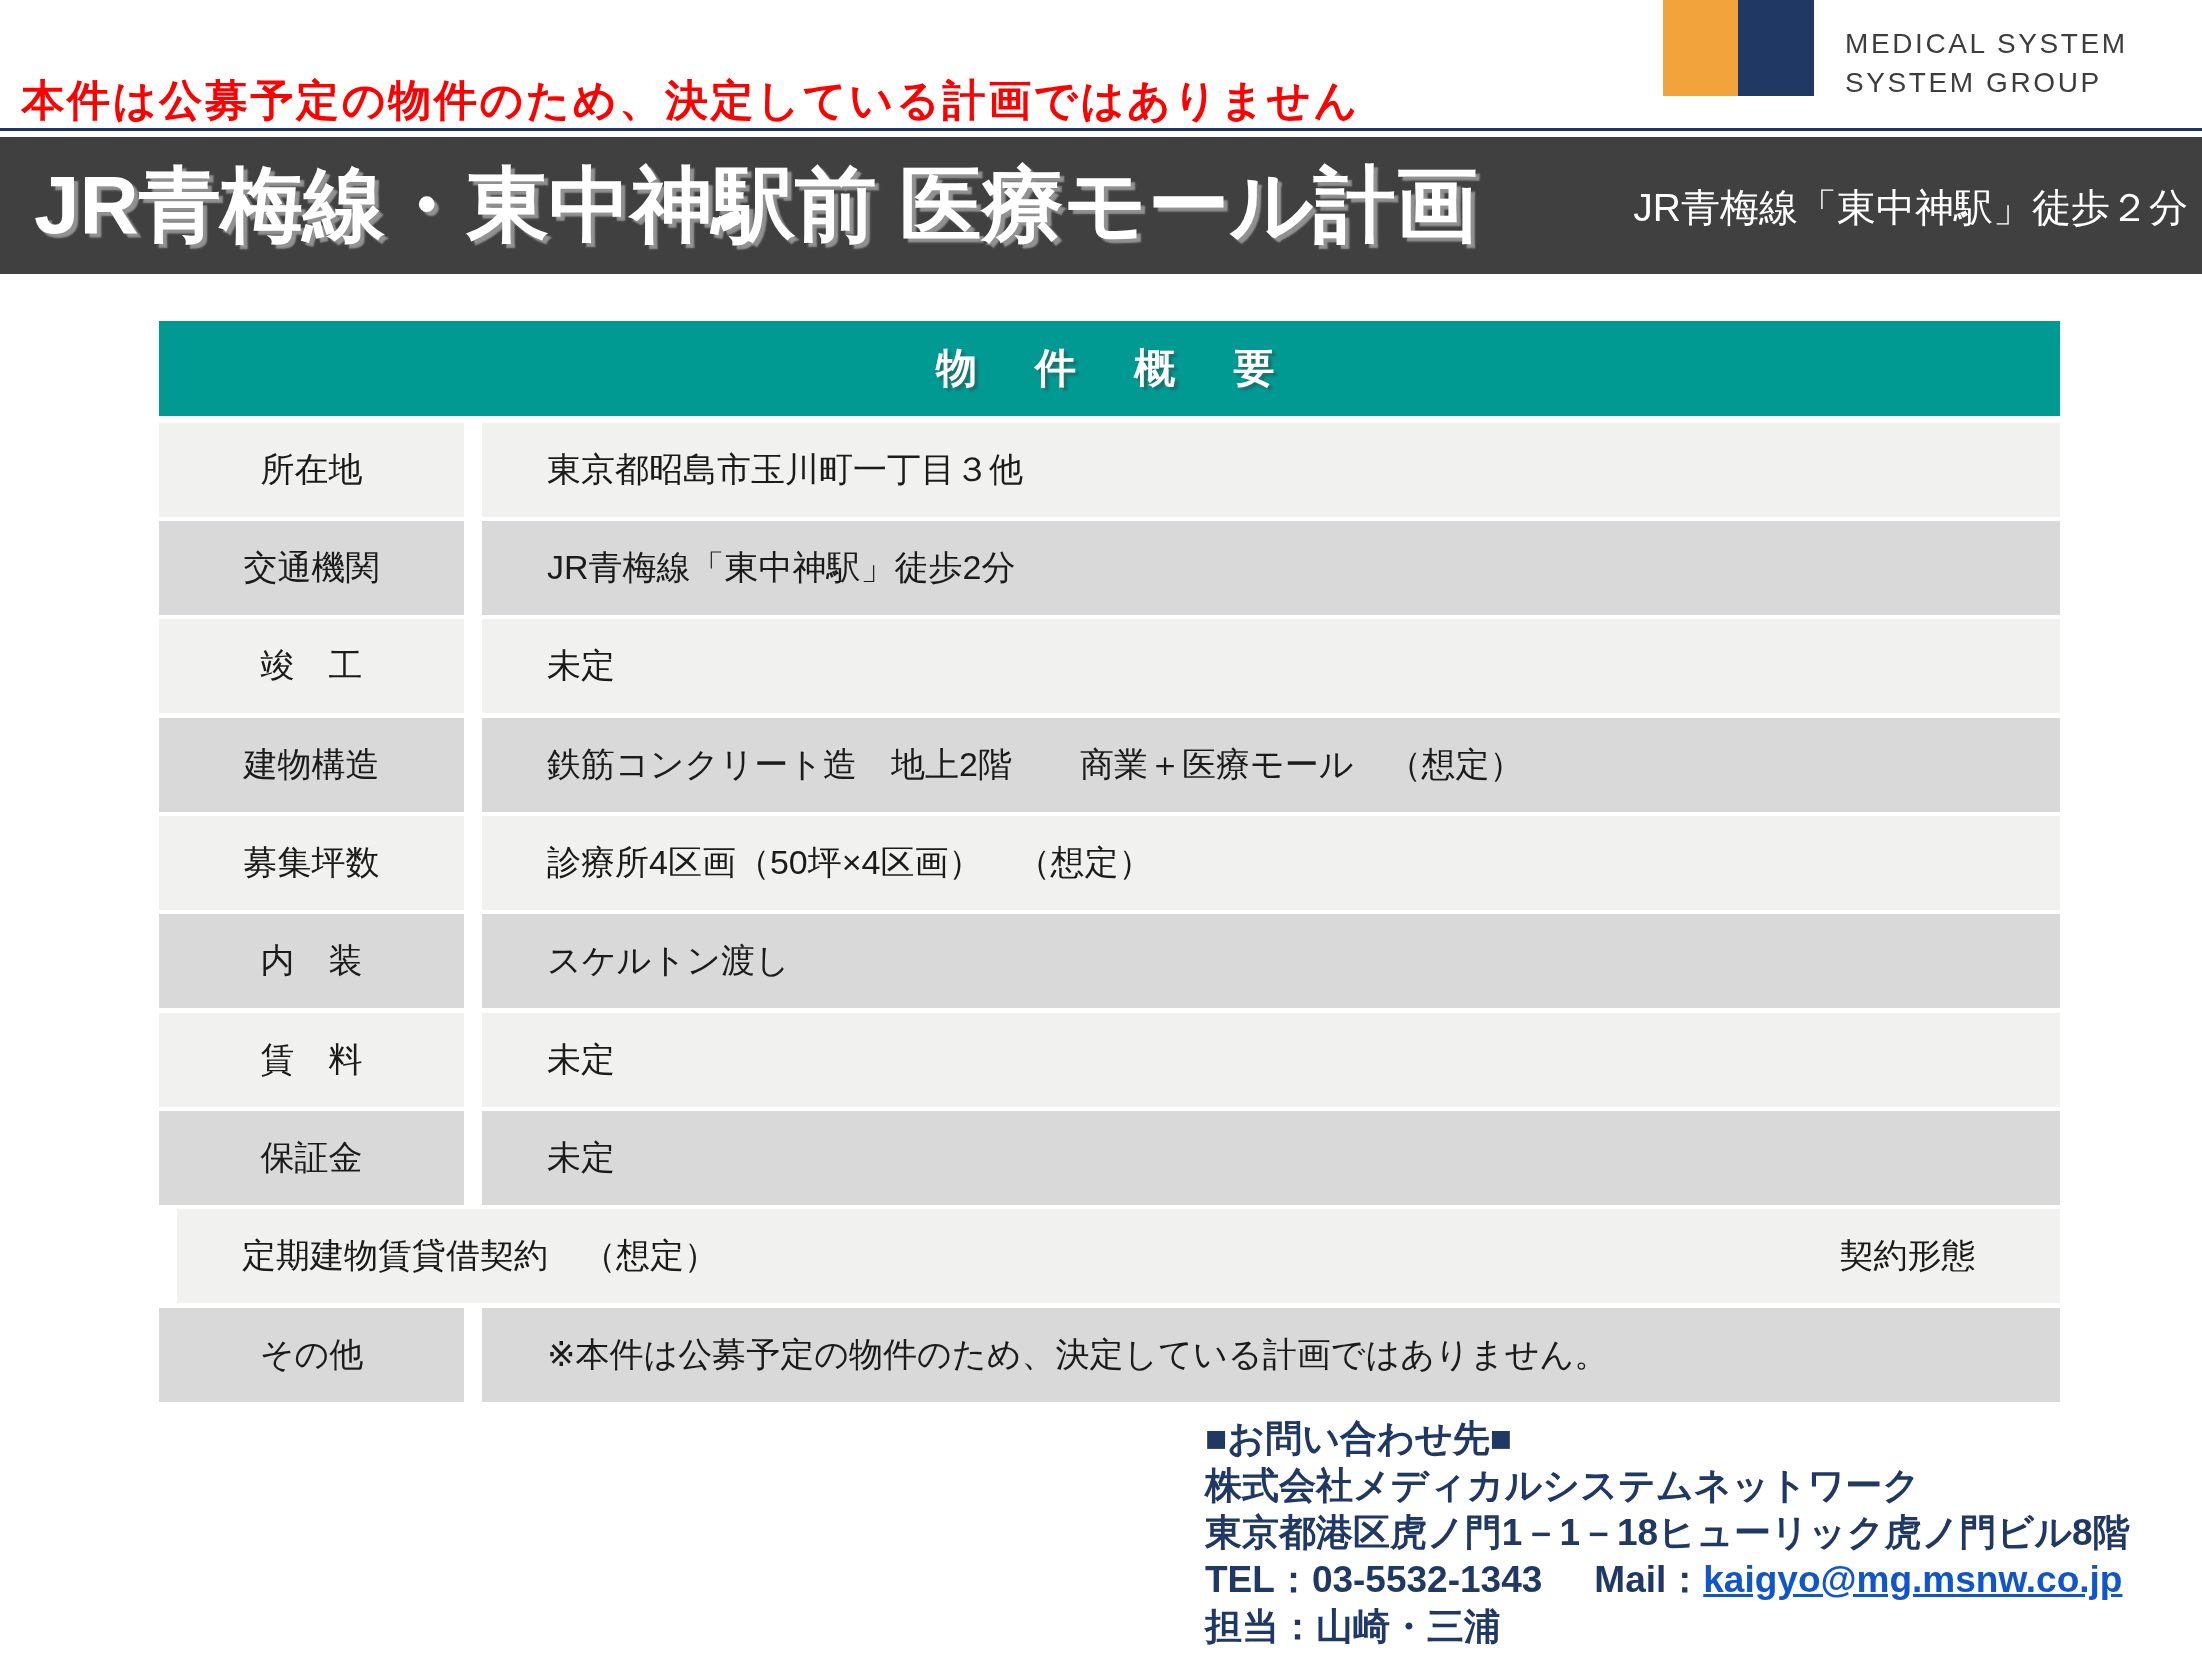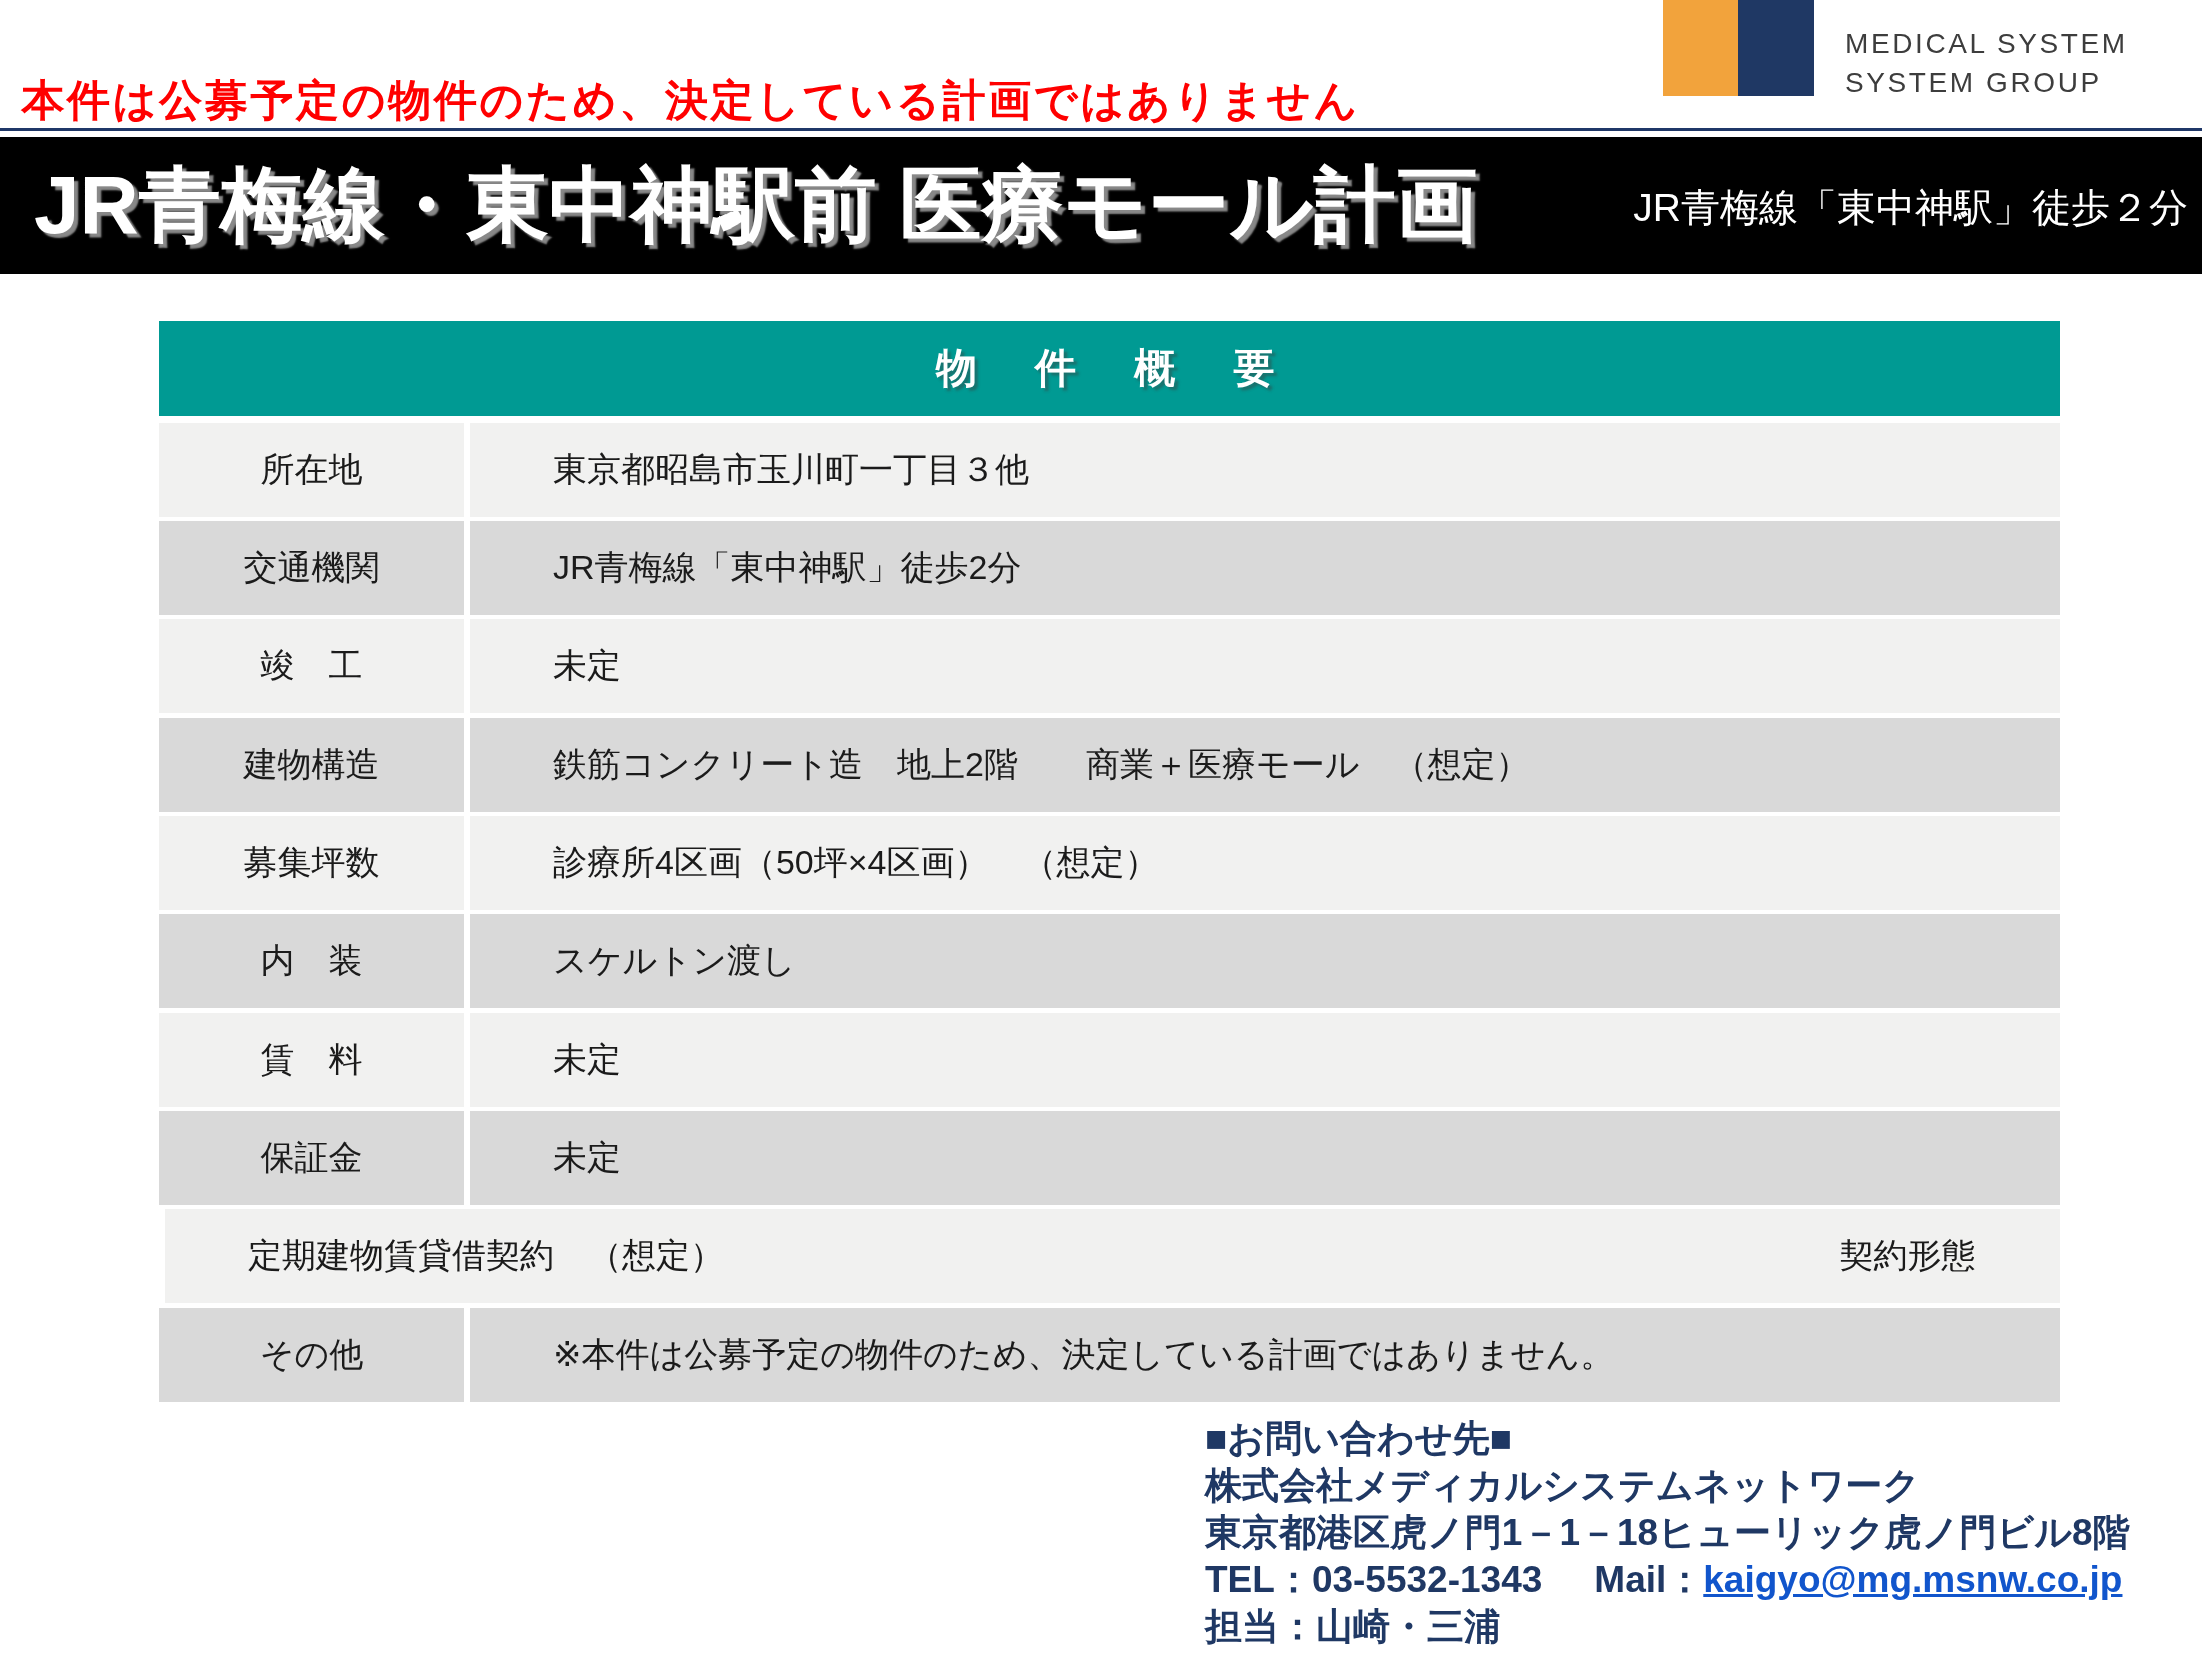--- a/index.html
+++ b/index.html
@@ -19,21 +19,21 @@
   .logo-orange{position:absolute;left:0;top:0;width:75px;height:96px;background:#F2A33C;}
   .logo-navy{position:absolute;left:75px;top:0;width:76px;height:96px;background:#1F3864;}
   .logo-text{
     position:absolute;left:182px;top:24px;
     font-size:28px;line-height:39px;letter-spacing:2.6px;color:#3d3d3d;
     white-space:nowrap;
   }
   
   .hairline{position:absolute;left:0;top:128px;width:2203px;height:3.4px;background:#1F3768;}
   .banner{
-    position:absolute;left:0;top:137px;width:2203px;height:137px;background:#000000;
+    position:absolute;left:0;top:137px;width:2203px;height:137px;background:#404040;
     display:flex;align-items:center;
   }
   .banner-title{
     padding-left:34px;
     font-size:82px;font-weight:bold;color:#ffffff;white-space:nowrap;
     text-shadow:4.3px 4.3px 1.7px rgba(160,160,160,0.85);
   }
   .banner-sub{
     margin-left:auto;padding-right:15px;padding-top:5.2px;
     font-size:39px;color:#ffffff;white-space:nowrap;font-weight:500;
@@ -48,21 +48,21 @@
     margin-bottom:6.9px;
   }
   .prow{display:flex;margin-bottom:4.3px;}
   .prow:last-child{margin-bottom:0;}
   .pcell{height:94px;display:flex;align-items:center;text-align:right;}
   .plabel{
     width:305px;justify-content:center;
     font-size:34px;color:#1b1b1b;flex:none;
   }
   .pvalue{
-    flex:1;margin-left:6px;padding-left:83px;
+    flex:1;margin-left:18px;padding-left:65px;
     font-size:34px;color:#1b1b1b;white-space:nowrap;
   }
   .prow:nth-child(odd) .pcell{background:#D9D9D9;}
   .prow:nth-child(even) .pcell{background:#F1F1F0;}
   
   .contact{
     position:absolute;left:1205px;top:1415px;
     font-size:37px;font-weight:bold;color:#1F3864;line-height:47px;
     white-space:nowrap;
   }

